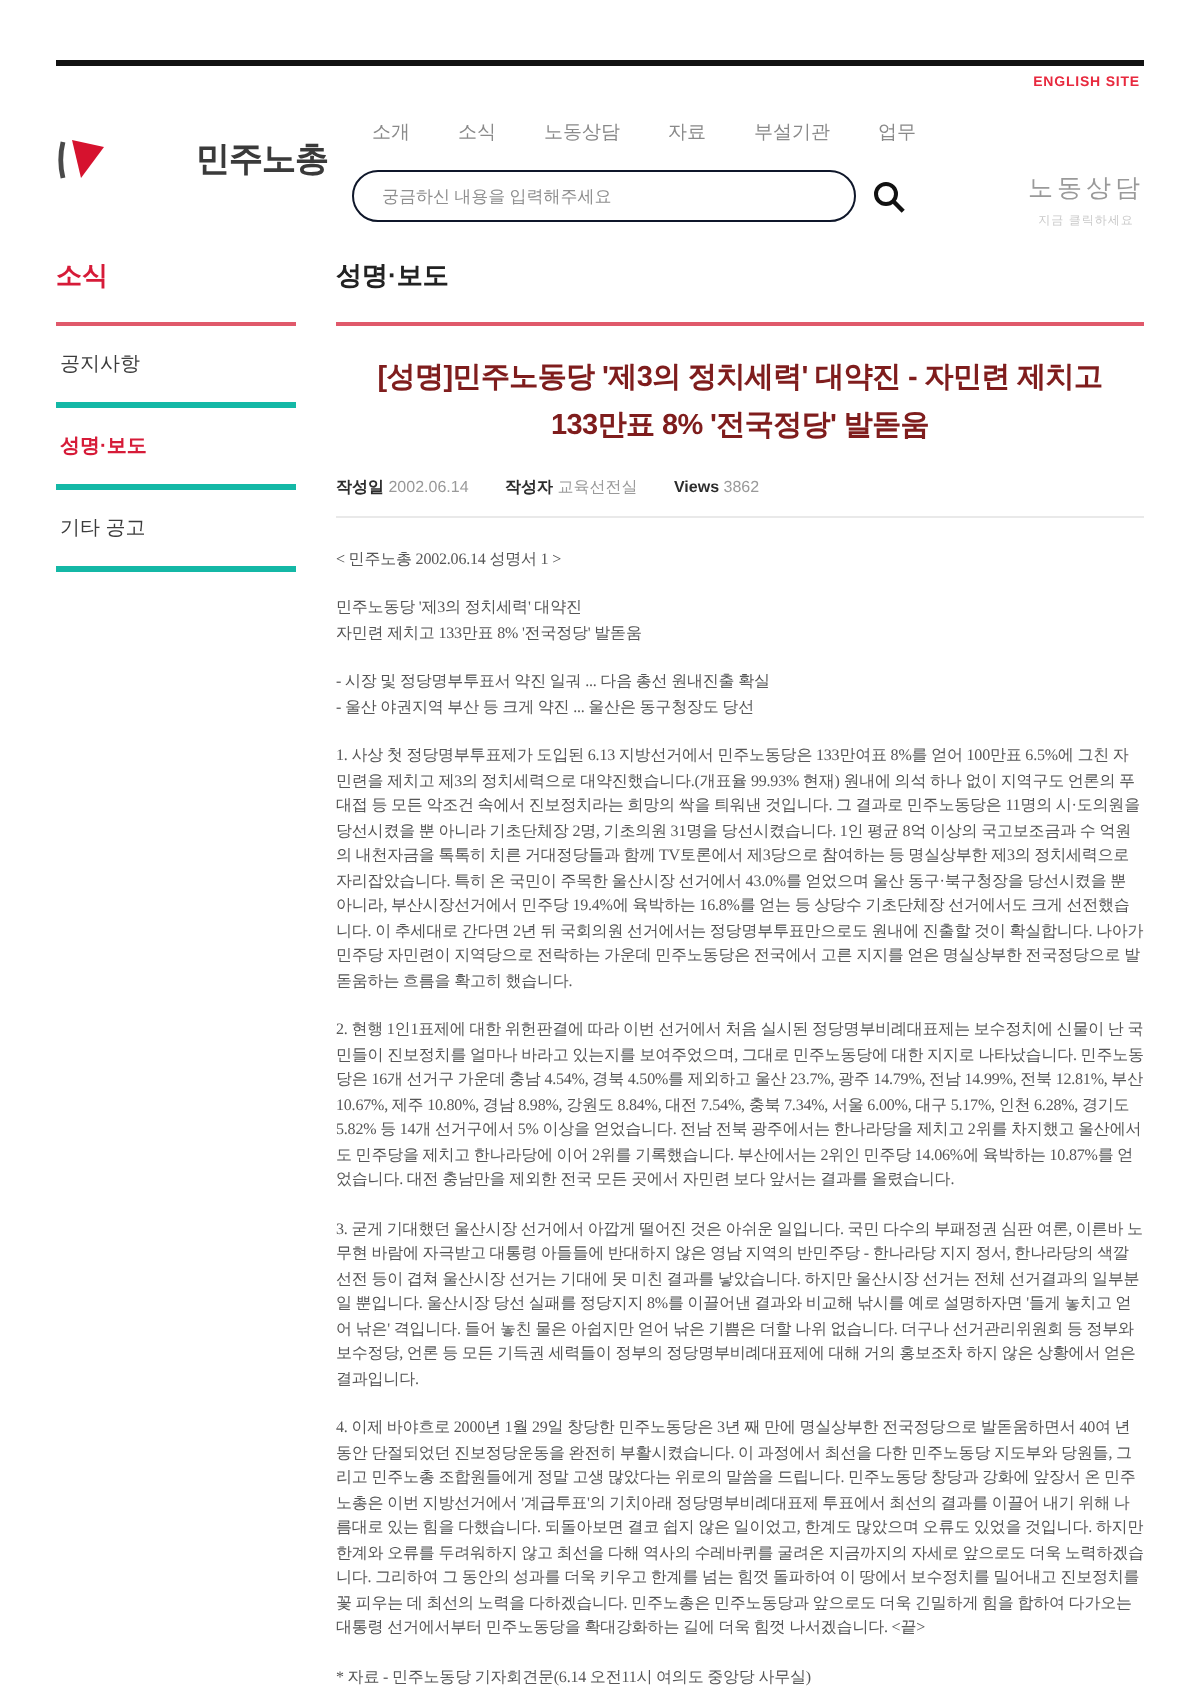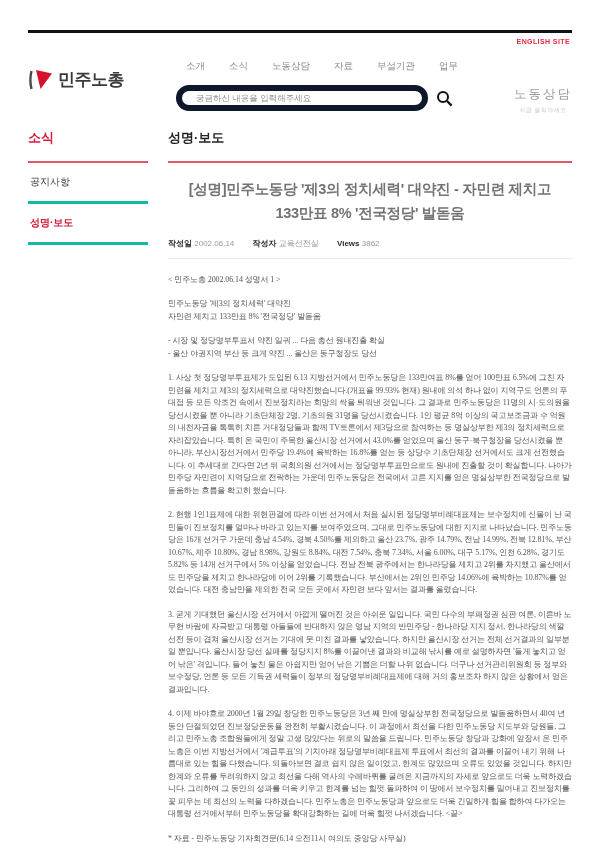--- a/index.html
+++ b/index.html
@@ -5,42 +5,42 @@
   * { margin:0; padding:0; box-sizing:border-box; }
   html,body { background:#fff; }
   body { font-family:"Liberation Sans","DejaVu Sans",sans-serif; }
   .page { position:relative; width:600px; height:850px; margin:0 auto; background:#fff; overflow:hidden; }
 
   .topbar { position:absolute; top:30px; left:28px; right:28px; height:3px; background:#121212; }
   .english-site { position:absolute; top:38px; right:30px; font-size:7px; font-weight:bold; letter-spacing:.4px; color:#e8293e; cursor:pointer; }
 
   .header { position:absolute; top:54px; left:28px; right:28px; display:flex; align-items:flex-start; }
   .logo { display:flex; align-items:center; gap:5px; width:148px; flex-shrink:0; padding-top:14px; cursor:pointer; }
-  .logo-text { font-size:17px; font-weight:bold; color:#3a3a3a; letter-spacing:-0.5px; }
+  .logo-text { font-size:17px; font-weight:bold; color:#3a3a3a; letter-spacing:-0.5px;margin-left:40px; }
   .header-center { display:flex; flex-direction:column; }
   .nav { display:flex; gap:24px; padding:6px 0 12px 10px; }
   .nav-item { font-size:9.5px; color:#8a8a8a; cursor:pointer; }
   .search-row { display:flex; align-items:center; gap:8px; }
-  .search-pill { width:252px; height:26px; border:6px solid #0f172a; border-radius:14px; padding:0 14px; font-size:8.5px; color:#555; background:#fff; outline:none; font-family:Liberation Sans, sans-serif; }
+  .search-pill { width:252px; height:26px; border:1px solid #0f172a; border-radius:14px; padding:0 14px; font-size:8.5px; color:#555; background:#fff; outline:none; font-family:Liberation Serif, serif; }
   .search-pill::placeholder { color:#8f8f8f; }
   .search-btn { background:none; border:none; cursor:pointer; padding:0; line-height:0; }
   .consult { margin-left:auto; text-align:center; padding-top:32px; cursor:pointer; }
   .consult-title { font-size:12.5px; color:#9a9a9a; letter-spacing:2px; }
   .consult-sub { font-size:6px; color:#c9c9c9; margin-top:3px; letter-spacing:.5px; }
 
   .content { position:absolute; top:125px; left:28px; right:28px; display:flex; align-items:flex-start; }
   .sidebar { width:120px; flex-shrink:0; }
   .side-title { font-size:13px; font-weight:bold; color:#d61b38; padding:4px 0 14px 0; border-bottom:2px solid #e0596b; cursor:pointer; }
   .side-list { list-style:none; }
   .side-item { font-size:10px; color:#3c3c3c; padding:12px 2px; border-bottom:3px solid #14b8a6; cursor:pointer; }
   .side-item.active { color:#d61b38; font-weight:bold; }
 
   .main { flex:1; margin-left:20px; min-width:0; }
   .section-title { font-size:13px; font-weight:bold; color:#222; padding:4px 0 14px 0; border-bottom:2px solid #e0596b; }
-  .article-title { font-size:14.5px; font-weight:bold; color:#737373; text-align:center; line-height:1.65; margin:15px 8px 12px; letter-spacing:-0.3px; }
+  .article-title { font-size:14.5px; font-weight:bold; color:#7f1d1d; text-align:center; line-height:1.65; margin:15px 8px 12px; letter-spacing:-0.3px; }
   .meta { text-align:left; font-size:8px; color:#999; padding-bottom:9px; border-bottom:1px solid #e9e9e9; }
   .meta b { color:#2d2d2d; font-weight:bold; }
   .meta .pair { margin-left:16px; }
   .meta .pair:first-child { margin-left:0; }
   .article-body { margin-top:15px; font-size:8px; color:#555; line-height:12.5px; letter-spacing:-0.1px;font-family:Liberation Serif, serif; }
   .para { white-space:pre-line; word-break:break-all; }
   .para + .para { margin-top:12px; }
 </style>
 </head>
 <body>
@@ -89,20 +89,21 @@
     </div>
   </div>
 
   <div class="content">
 
     <div class="sidebar">
       <div class="side-title">소식</div>
       <ul class="side-list">
         <li class="side-item">공지사항</li>
         <li class="side-item active">성명·보도</li>
+        <li class="side-item">기타 공고</li>
       </ul>
     </div>
 
     <div class="main">
       <div class="section-title">성명·보도</div>
 
       <h1 class="article-title">[성명]민주노동당 '제3의 정치세력' 대약진 - 자민련 제치고 133만표 8% '전국정당' 발돋움</h1>
 
       <div class="meta">
         <span class="pair">

